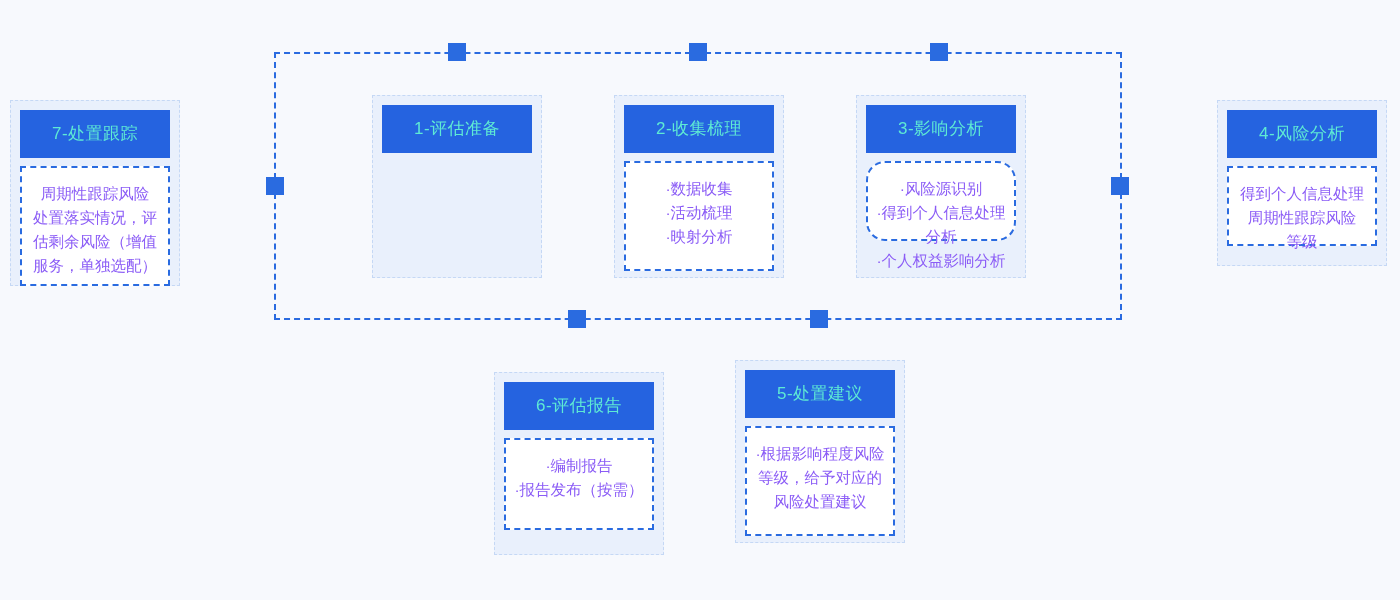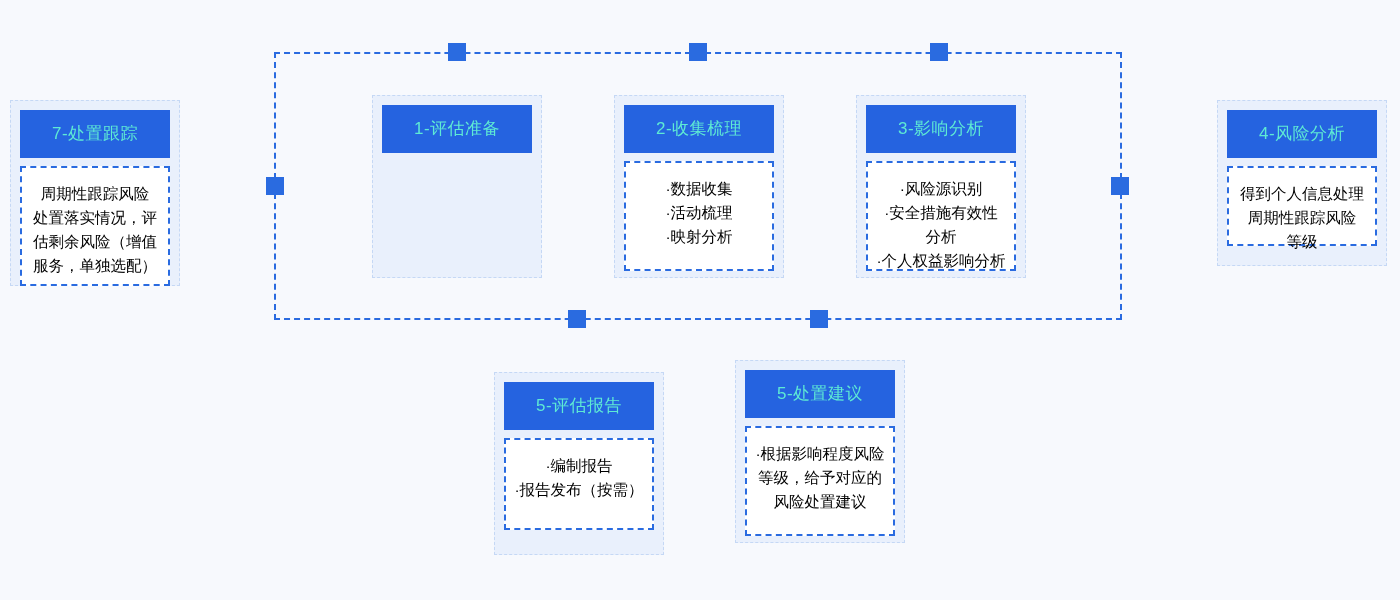--- a/index.html
+++ b/index.html
@@ -55,21 +55,21 @@
     align-items: center;
     justify-content: center;
     height: 48px;
     letter-spacing: 0.5px;
   }
   .card-body {
     margin-top: 8px;
     border: 2px dashed #2a6be0;
     background: #ffffff;
     box-sizing: border-box;
-    color: #000000;
+    color: #8b5cf6;
     font-size: 15.5px;
     line-height: 1.55;
     text-align: center;
     padding: 14px 8px 10px 8px;
     display: block;
   }
   .card-body .line {
     display: block;
     white-space: nowrap;
   }
@@ -109,37 +109,37 @@
       <div class="card" style="left: 614px; top: 95px; width: 170px; height: 183px;">
         <div class="card-header">2-收集梳理</div>
         <div class="card-body" style="height: 110px;">
           <span class="line">·数据收集</span>
           <span class="line">·活动梳理</span>
           <span class="line">·映射分析</span>
         </div>
       </div>
       <div class="card" style="left: 856px; top: 95px; width: 170px; height: 183px;">
         <div class="card-header">3-影响分析</div>
-        <div class="card-body" style="height: 110px;">
+        <div class="card-body" style="height: 80px; border-radius: 19px;">
           <span class="line">·风险源识别</span>
-          <span class="line">·安全措施有效性</span>
+          <span class="line">·得到个人信息处理</span>
           <span class="line">分析</span>
           <span class="line">·个人权益影响分析</span>
         </div>
       </div>
       <div class="card" style="left: 1217px; top: 100px; width: 170px; height: 166px;">
         <div class="card-header">4-风险分析</div>
         <div class="card-body" style="height: 80px;">
           <span class="line">得到个人信息处理</span>
           <span class="line">周期性跟踪风险</span>
           <span class="line">等级</span>
         </div>
       </div>
       <div class="card" style="left: 494px; top: 372px; width: 170px; height: 183px;">
-        <div class="card-header">5-评估报告</div>
+        <div class="card-header">6-评估报告</div>
         <div class="card-body" style="height: 92px;">
           <span class="line">·编制报告</span>
           <span class="line">·报告发布（按需）</span>
         </div>
       </div>
       <div class="card" style="left: 735px; top: 360px; width: 170px; height: 183px;">
         <div class="card-header">5-处置建议</div>
         <div class="card-body" style="height: 110px;">
           <span class="line">·根据影响程度风险</span>
           <span class="line">等级，给予对应的</span>

